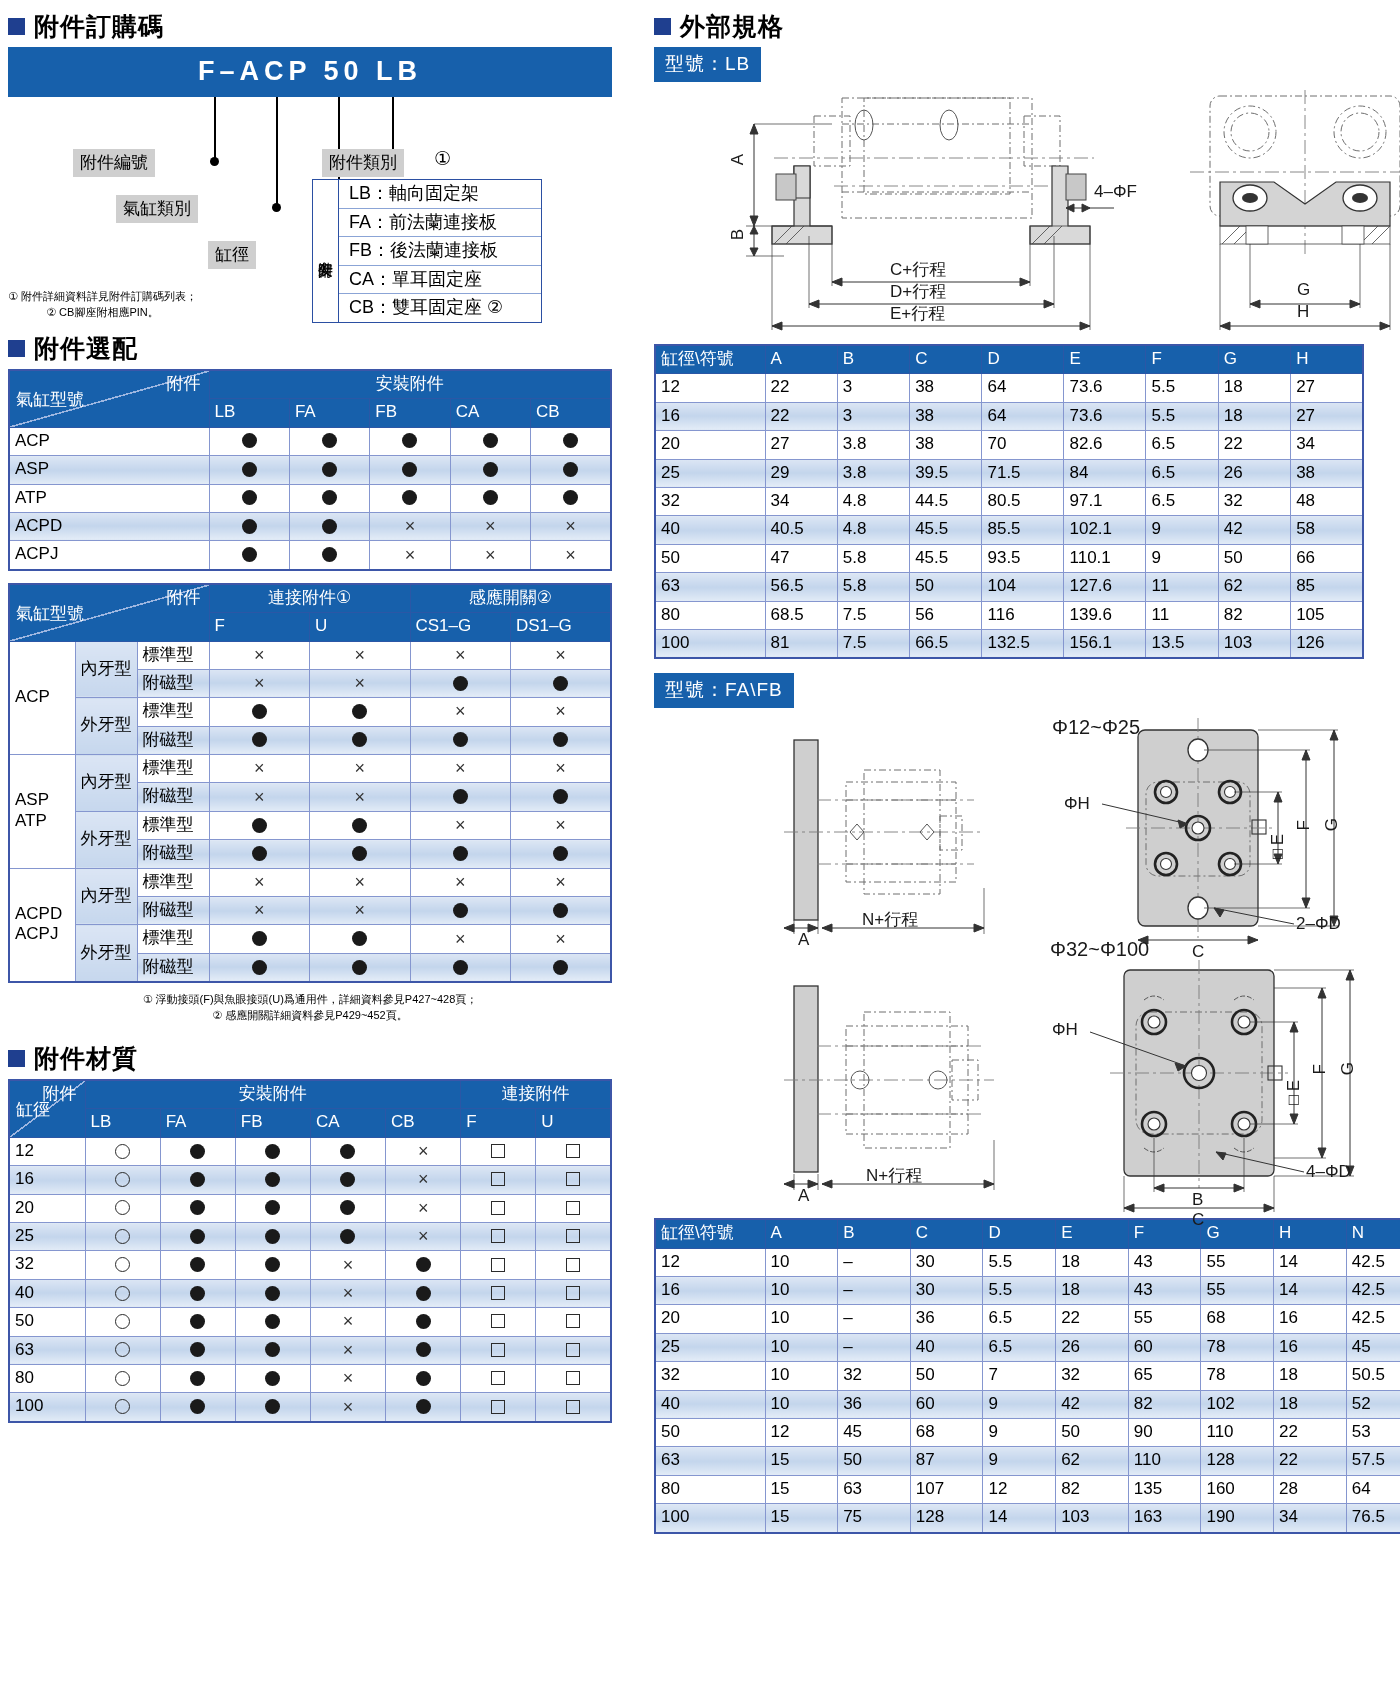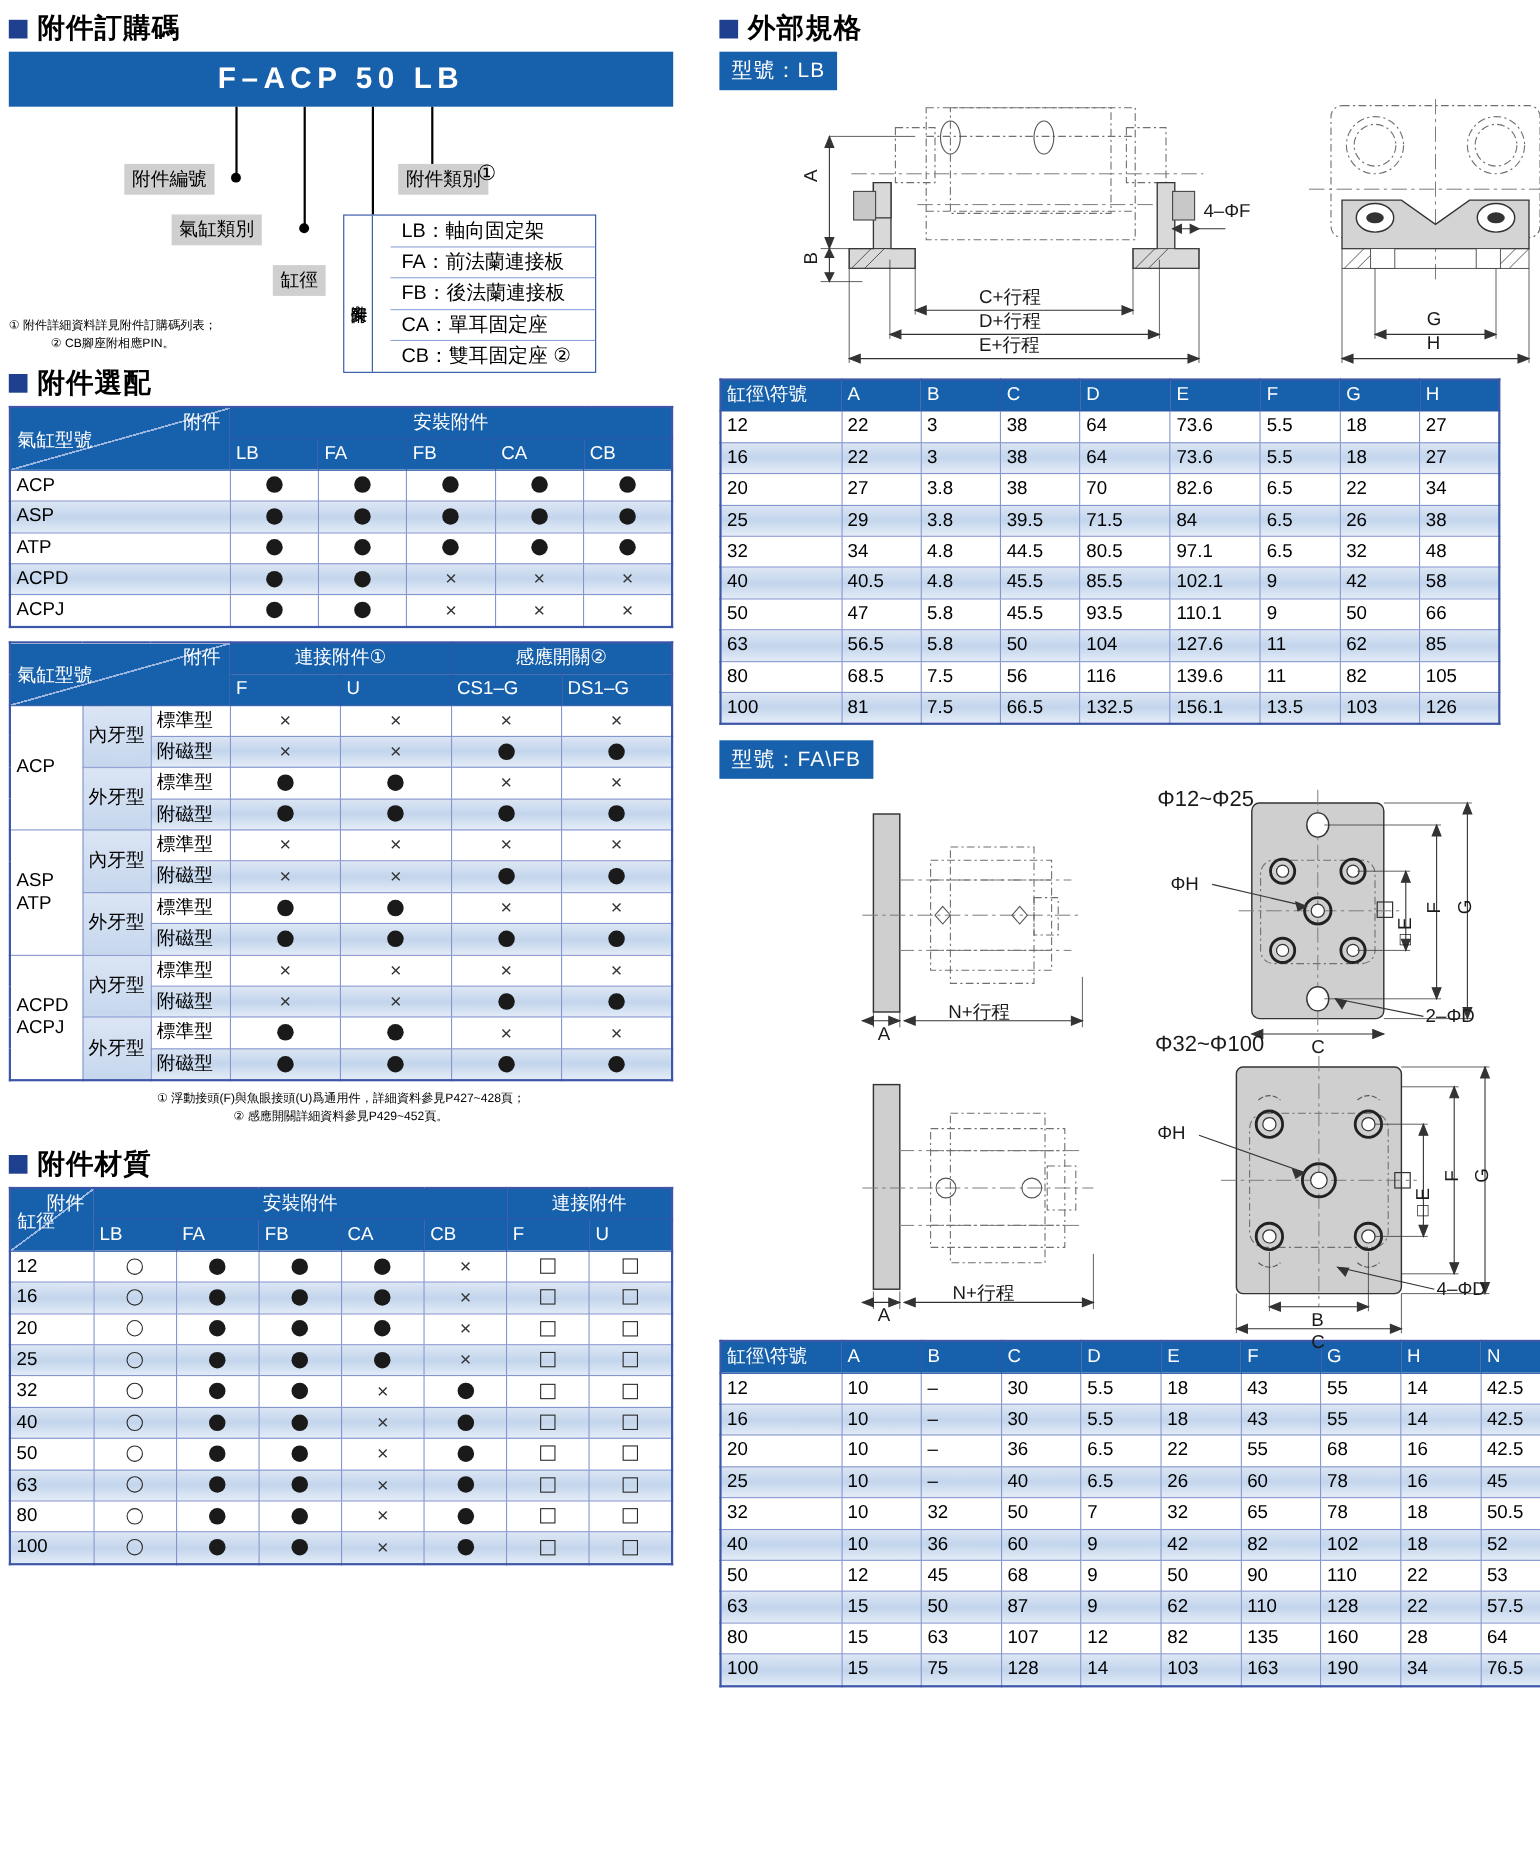--- a/index.html
+++ b/index.html
@@ -26,21 +26,21 @@
   
   .code-banner {
     background:#1760ab; color:#fff; text-align:center;
     font-size:27px; font-weight:bold; letter-spacing:5px;
     padding:9px 0 10px 0;
   }
   .order-area { position:relative; height:215px; }
 
   .lbl-box {
     position:absolute; background:#cfcfcf; color:#000;
-    font-size:17px; padding:2px 7px 3px 7px; white-space:nowrap;margin-left:40px;
+    font-size:17px; padding:2px 7px 3px 7px; white-space:nowrap;
   }
   .leader { position:absolute; background:#000; }
   .dot { position:absolute; width:9px; height:9px; border-radius:50%; background:#000; }
 
   .cat-table {
     position:absolute; border:1px solid #2b4fa2; background:#fff;
     display:flex;
   }
   .cat-side {
     width:26px; border-right:1px solid #2b4fa2; font-size:15px;
@@ -142,21 +142,21 @@
       <div class="dot" style="left:264px; top:106px;"></div>
       <div class="dot" style="left:326px; top:152px;"></div>
       <div class="dot" style="left:380px; top:60px;"></div>
 
       <div class="lbl-box" style="left:65px; top:52px;">附件編號</div>
       <div class="lbl-box" style="left:108px; top:98px;">氣缸類別</div>
       <div class="lbl-box" style="left:200px; top:144px;">缸徑</div>
       <div class="lbl-box" style="left:314px; top:52px;">附件類別</div>
       <div style="position:absolute; left:426px; top:50px; font-size:19px;">①</div>
 
-      <div class="cat-table" style="left:304px; top:98px; width:230px;gap:16px;">
+      <div class="cat-table" style="left:304px; top:82px; width:230px;">
         <div class="cat-side">
           <span>安裝附件</span>
         </div>
         <div class="cat-rows">
           <div class="cat-row">LB：軸向固定架</div>
           <div class="cat-row">FA：前法蘭連接板</div>
           <div class="cat-row">FB：後法蘭連接板</div>
           <div class="cat-row">CA：單耳固定座</div>
           <div class="cat-row">CB：雙耳固定座 ②</div>
         </div>

